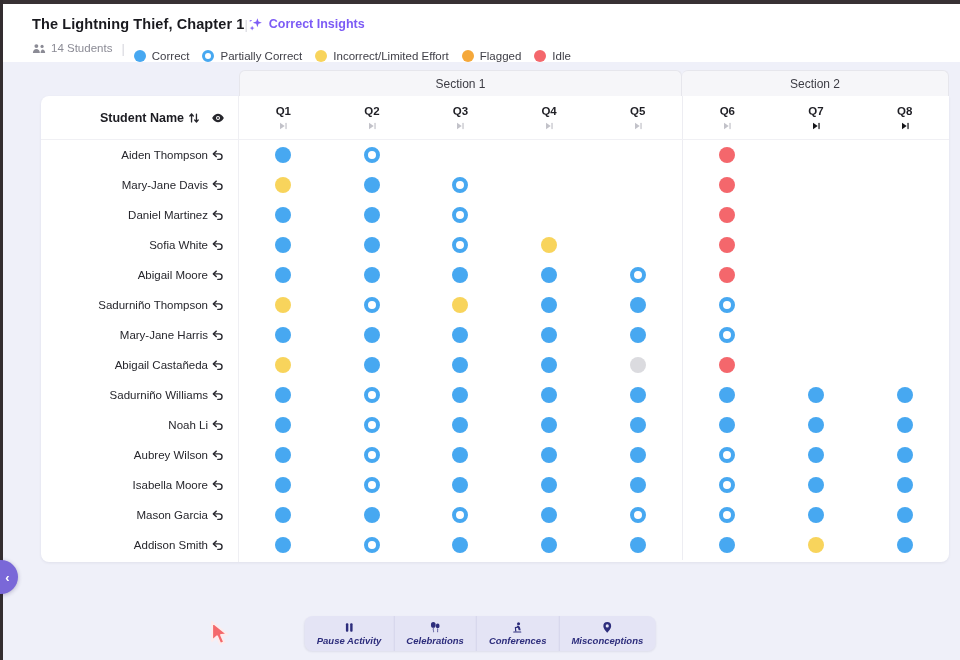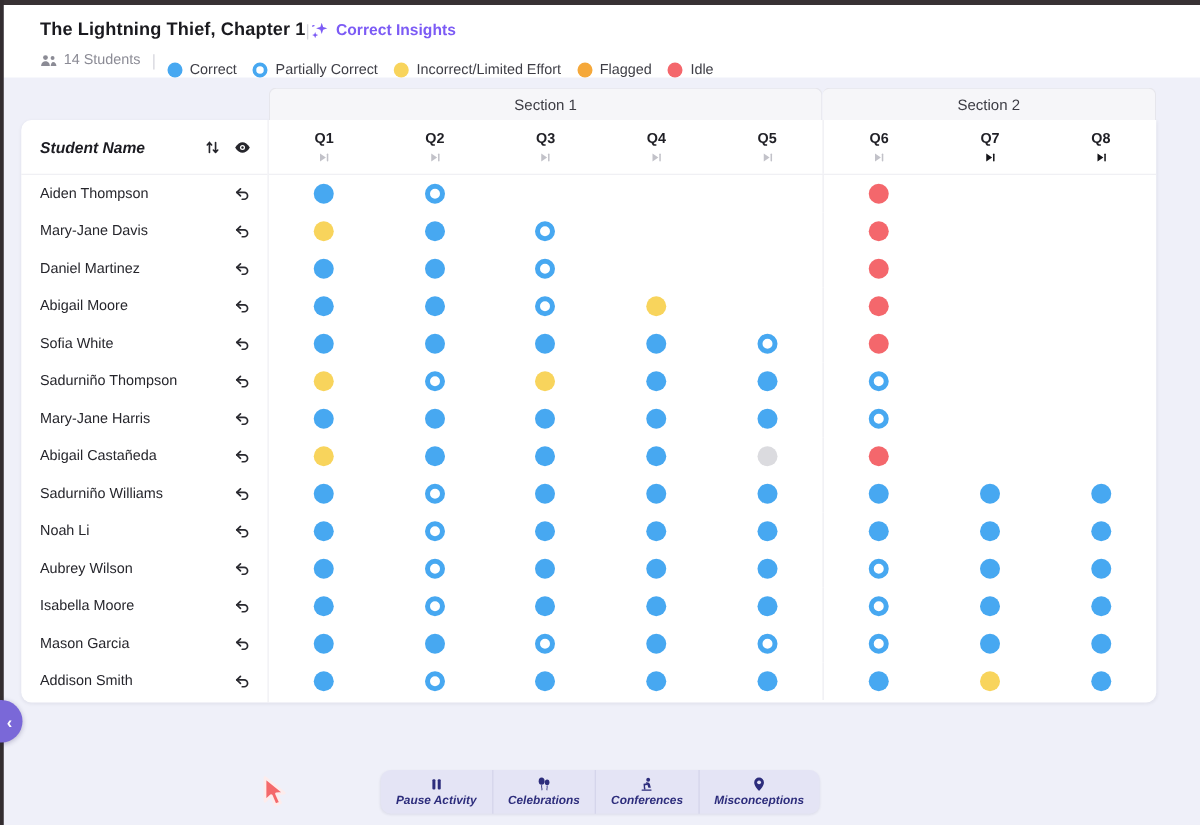--- a/index.html
+++ b/index.html
@@ -20,28 +20,28 @@
   .insights-link { display:flex; align-items:center; gap:6px; color:var(--purple,#7C5BF5); font-size:12.5px; font-weight:bold; cursor:pointer; }
   .insights-link svg { width:15px; height:15px; }
   .legend-row { display:flex; align-items:center; gap:9px; height:22px; margin-top:2px; }
   .students-count { display:flex; align-items:center; gap:5px; color:#8B8B95; font-size:11.5px; }
   .students-count svg { width:14px; height:11px; }
   .legend-item { display:flex; align-items:center; gap:6px; font-size:11.5px; color:#3E3E46; }
   .legend-dot { width:12px; height:12px; border-radius:50%; flex:0 0 auto; }
   .legend-dot.outlined { background:#fff; border:3.5px solid var(--blue,#47A8F1); }
 
   
-  .table-wrap { position:absolute; left:17px; top:70px; width:908px; }
+  .table-wrap { position:absolute; left:41px; top:70px; width:908px;text-align:right; }
   .section-row { display:flex; margin-left:198px; height:26px; }
   .section-box { background:#F6F6F9; border:1px solid #E6E6EC; border-bottom:none; border-radius:6px 6px 0 0; display:flex; align-items:center; justify-content:center; font-size:12px; color:#3C3C44; }
   .section-box.s1 { width:443px; }
   .section-box.s2 { width:267px; border-left:none; }
   .card-body { background:#fff; border-radius:8px 0 8px 8px; box-shadow:0 1px 3px rgba(25,28,50,.07); display:flex; height:466px; }
   .name-col { width:198px; border-right:1px solid #EFEFF3; }
-  .name-header { height:44px; display:flex; align-items:center; padding:0 10px 0 15px; border-bottom:1px solid #F0F0F4;font-style:italic; }
+  .name-header { height:44px; display:flex; align-items:center; padding:0 10px 0 15px; border-bottom:1px solid #F0F0F4; }
   .name-header-label { font-size:12.5px; font-weight:bold; color:#1C1C22; flex:1; }
   .icon-btn { width:20px; height:20px; display:flex; align-items:center; justify-content:center; color:#26262C; cursor:pointer; }
   .icon-btn svg { width:14px; height:14px; }
   .student-row { height:30px; display:flex; align-items:center; padding:0 12px 0 15px; }
   .student-name { flex:1; font-size:11.5px; color:#26262C; cursor:pointer; }
   .undo-btn { width:18px; height:18px; color:#2A2A30; display:flex; align-items:center; justify-content:center; cursor:pointer; }
   .undo-btn svg { width:13px; height:13px; }
 
   .grid-col { width:710px; }
   .g-row { display:flex; height:30px; }
@@ -177,30 +177,30 @@
           <div class="student-row">
             <span class="student-name">Daniel Martinez</span>
             <span class="undo-btn">
               <svg viewBox="0 0 16 16" fill="none" stroke="currentColor" stroke-width="1.7" stroke-linecap="round" stroke-linejoin="round">
                 <path d="M6.6 2.6 L3 6 L6.6 9.4"></path>
                 <path d="M3 6 H10.2 a3.4 3.4 0 0 1 0 6.8 H8.4"></path>
               </svg>
             </span>
           </div>
           <div class="student-row">
+            <span class="student-name">Sofia White</span>
+            <span class="undo-btn">
+              <svg viewBox="0 0 16 16" fill="none" stroke="currentColor" stroke-width="1.7" stroke-linecap="round" stroke-linejoin="round">
+                <path d="M6.6 2.6 L3 6 L6.6 9.4"></path>
+                <path d="M3 6 H10.2 a3.4 3.4 0 0 1 0 6.8 H8.4"></path>
+              </svg>
+            </span>
+          </div>
+          <div class="student-row">
             <span class="student-name">Abigail Moore</span>
-            <span class="undo-btn">
-              <svg viewBox="0 0 16 16" fill="none" stroke="currentColor" stroke-width="1.7" stroke-linecap="round" stroke-linejoin="round">
-                <path d="M6.6 2.6 L3 6 L6.6 9.4"></path>
-                <path d="M3 6 H10.2 a3.4 3.4 0 0 1 0 6.8 H8.4"></path>
-              </svg>
-            </span>
-          </div>
-          <div class="student-row">
-            <span class="student-name">Sofia White</span>
             <span class="undo-btn">
               <svg viewBox="0 0 16 16" fill="none" stroke="currentColor" stroke-width="1.7" stroke-linecap="round" stroke-linejoin="round">
                 <path d="M6.6 2.6 L3 6 L6.6 9.4"></path>
                 <path d="M3 6 H10.2 a3.4 3.4 0 0 1 0 6.8 H8.4"></path>
               </svg>
             </span>
           </div>
           <div class="student-row">
             <span class="student-name">Sadurniño Thompson</span>
             <span class="undo-btn">

